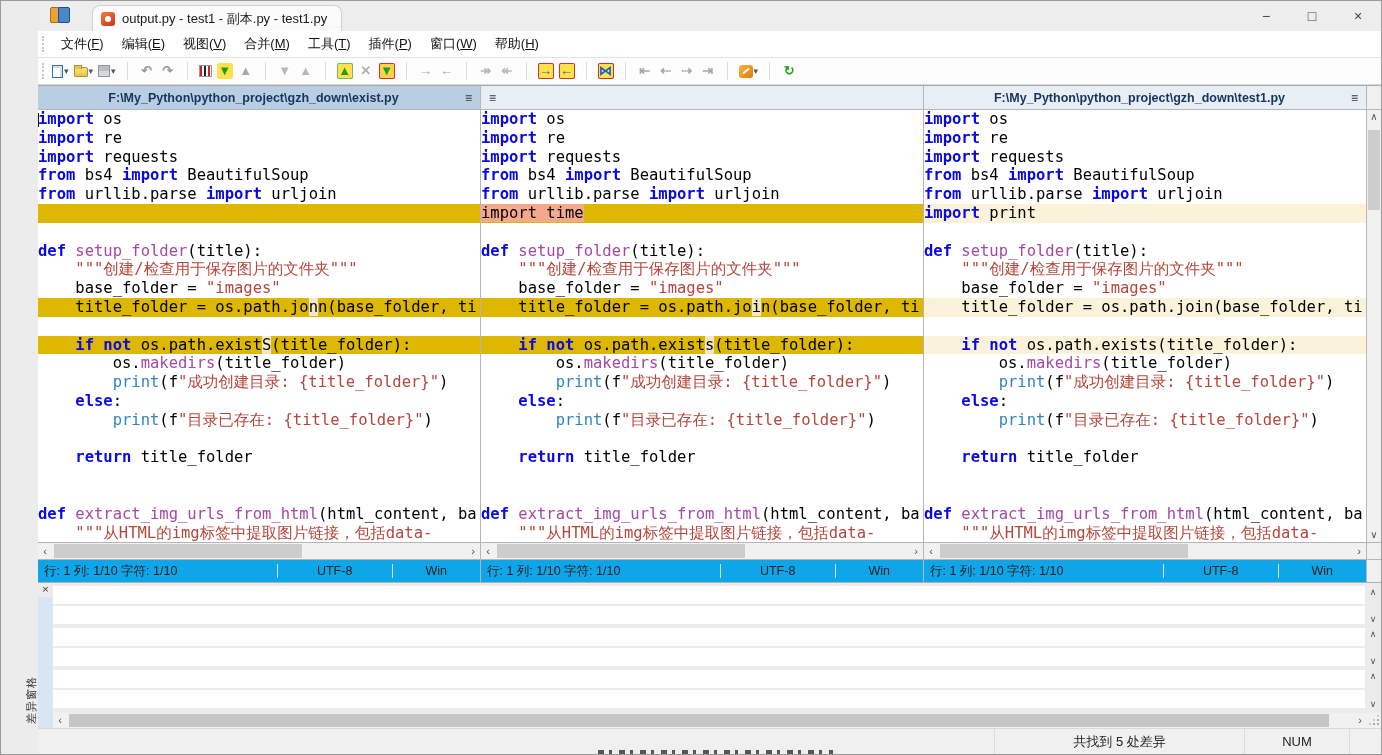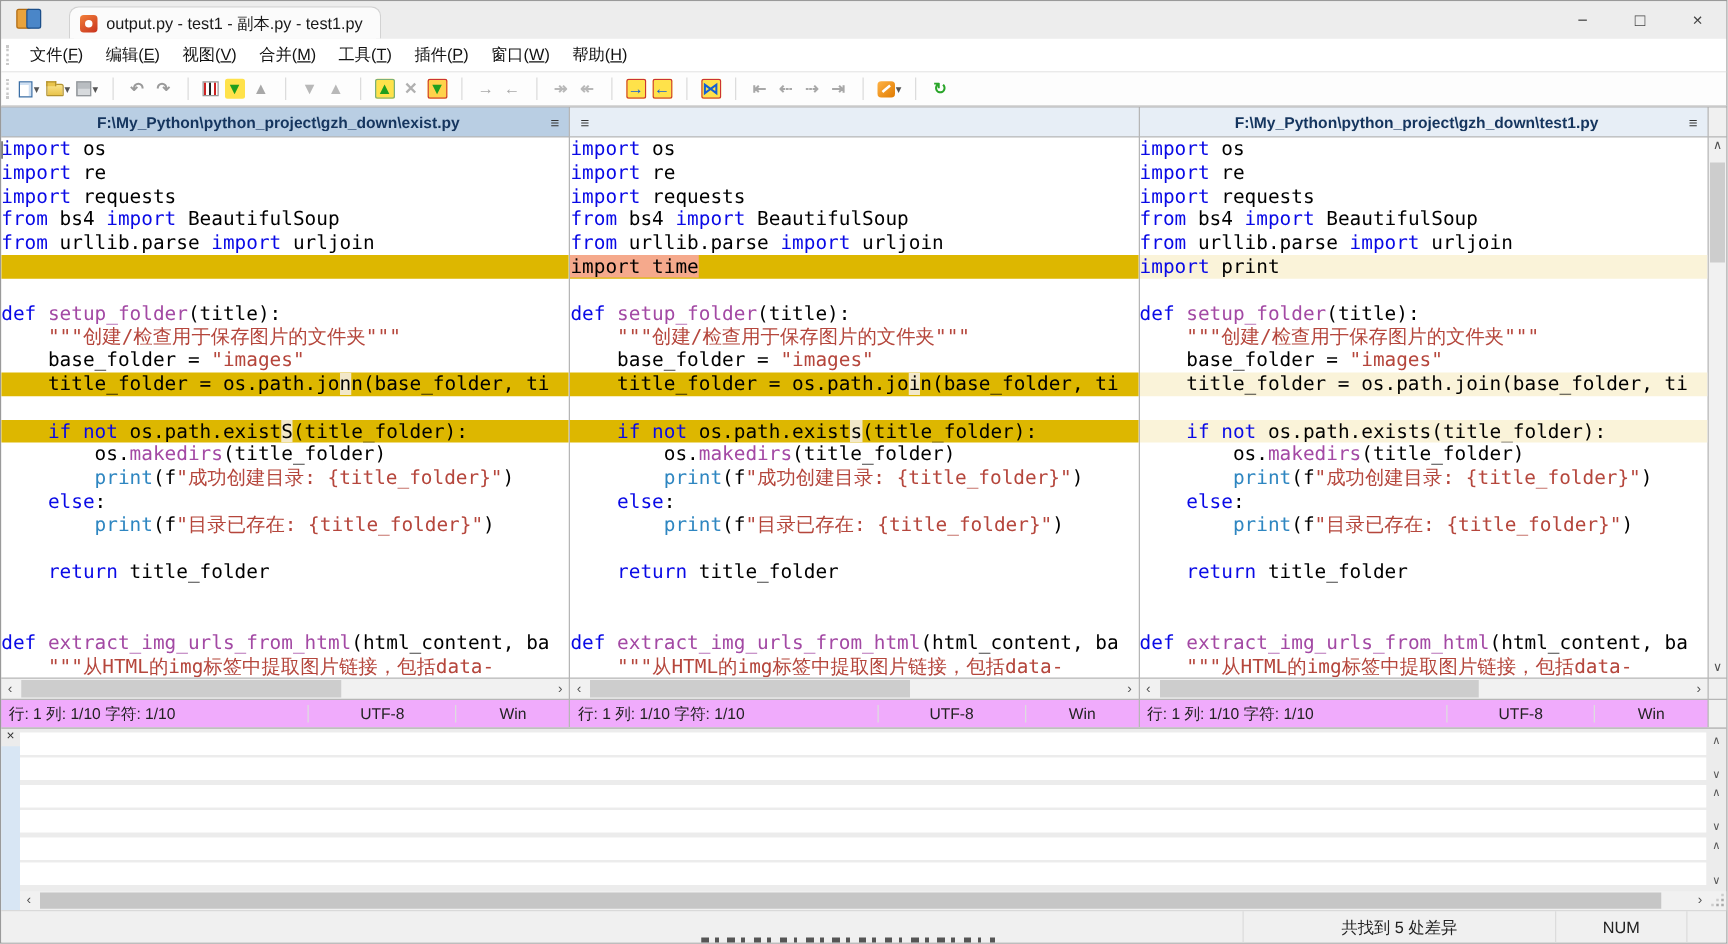--- a/index.html
+++ b/index.html
@@ -1,17 +1,17 @@
 <!DOCTYPE html>
 <html><head>
 <meta charset="utf-8">
 <style>
   * { margin:0; padding:0; box-sizing:border-box; }
   html,body { width:1382px; height:755px; overflow:hidden; font-family:"Liberation Sans",sans-serif; background:#ececec; }
-  #frame { width:1382px; height:755px; border:1px solid #9a9a9a; position:relative; background:#ececec; display:flex; flex-direction:column; }
+  #frame { width:1382px; height:755px; border:1px solid #9a9a9a; position:relative; background:#ececec; display:flex; flex-direction:column;padding-left:37px; }
 
   
   .titlebar { height:30px; background:#ededed; display:flex; align-items:stretch; position:relative; flex:0 0 auto; }
   .appicon { width:22px; height:20px; margin:5px 8px 0 12px; position:relative; }
   .appicon .pg1 { position:absolute; left:0; top:1px; width:12px; height:16px; background:#e8a33d; border:1px solid #b06a10; border-radius:2px; }
   .appicon .pg2 { position:absolute; left:8px; top:1px; width:12px; height:16px; background:#4a86c8; border:1px solid #1c4f8a; border-radius:2px; }
   .titletab { margin-top:4px; margin-left:12px; background:#fbfbfb; border:1px solid #d2d2d2; border-bottom:none; border-radius:8px 8px 0 0; display:flex; align-items:center; padding:0 14px 0 8px; gap:7px; }
   .doc-ic { width:14px; height:14px; border-radius:3px; background:linear-gradient(145deg,#f2803a,#c8321e); position:relative; flex:0 0 auto; }
   .doc-ic::after { content:""; position:absolute; left:4px; top:4px; width:6px; height:6px; background:#fff; border-radius:50%; }
   .titletext { font-size:13px; color:#1a1a1a; white-space:nowrap; }
@@ -46,39 +46,39 @@
   .phead.active { background:#b9cee3; }
   .phead.inactive { background:#e7eef6; }
   .phead .ppath { flex:1; text-align:center; overflow:hidden; white-space:nowrap; }
   .phead .pmenu { font-size:12px; color:#333; font-weight:bold; padding:0 2px; }
   .corner { background:#f0f0f0; }
 
   .code { background:#fff; overflow:hidden; position:relative; font-family:"DejaVu Sans Mono","Liberation Mono",monospace; font-size:15.5px; }
   .cl { height:18.8px; line-height:18.8px; white-space:pre; overflow:hidden; }
   .bg-g { background:#ddb700; }
   .bg-c { background:#faf3d9; }
-  .tk-k { color:#0909e6; font-weight:normal; }
+  .tk-k { color:#0909e6; font-weight:bold; }
   .tk-n { color:#000; }
   .tk-s { color:#b5463c; }
   .tk-f { color:#a349a4; }
   .tk-p { color:#2e86c1; }
   .tk-w { background:#f2e8c9; }
   .tk-sm { background:#f5a98c; }
   .caret { display:inline-block; width:1px; height:14px; background:#000; vertical-align:middle; margin-right:-1px; }
 
   .hscroll { background:#f1f1f1; display:flex; align-items:center; font-size:11px; color:#505050; }
   .hs-arrow { width:14px; text-align:center; flex:0 0 auto; }
   .hs-track { flex:1; height:100%; position:relative; }
   .hs-thumb { position:absolute; top:1px; bottom:1px; left:2px; width:60%; background:#cdcdcd; }
   .vscroll { background:#f1f1f1; display:flex; flex-direction:column; align-items:center; font-size:10px; color:#505050; position:relative; }
   .vs-arrow { height:14px; line-height:14px; flex:0 0 auto; }
   .vs-track { flex:1; width:100%; position:relative; }
   .vs-thumb { position:absolute; left:1px; right:1px; top:6px; height:80px; background:#cdcdcd; }
 
-  .pstatus { background:#f0abfc; display:flex; align-items:center; font-size:12.5px; color:#222; }
+  .pstatus { background:#0ea5e9; display:flex; align-items:center; font-size:12.5px; color:#222; }
   .ps-pos { flex:1; padding-left:6px; white-space:nowrap; }
   .ps-enc { width:26%; text-align:center; border-left:1px solid #ddd; }
   .ps-eol { width:20%; text-align:center; border-left:1px solid #ddd; }
 
   
   .diffpane { flex:1; background:#ececec; border-top:1px solid #b0b0b0; display:flex; min-height:0; }
   .dp-left { width:15px; display:flex; flex-direction:column; flex:0 0 auto; }
   .dp-close { height:14px; font-size:11px; color:#333; text-align:center; line-height:13px; }
   .dp-strip { flex:1; background:#d8e6f4; position:relative; }
   .dp-label { position:absolute; left:1px; bottom:4px; transform:rotate(-90deg); transform-origin:0 100%; white-space:nowrap; font-size:11px; color:#333; letter-spacing:1px; }

